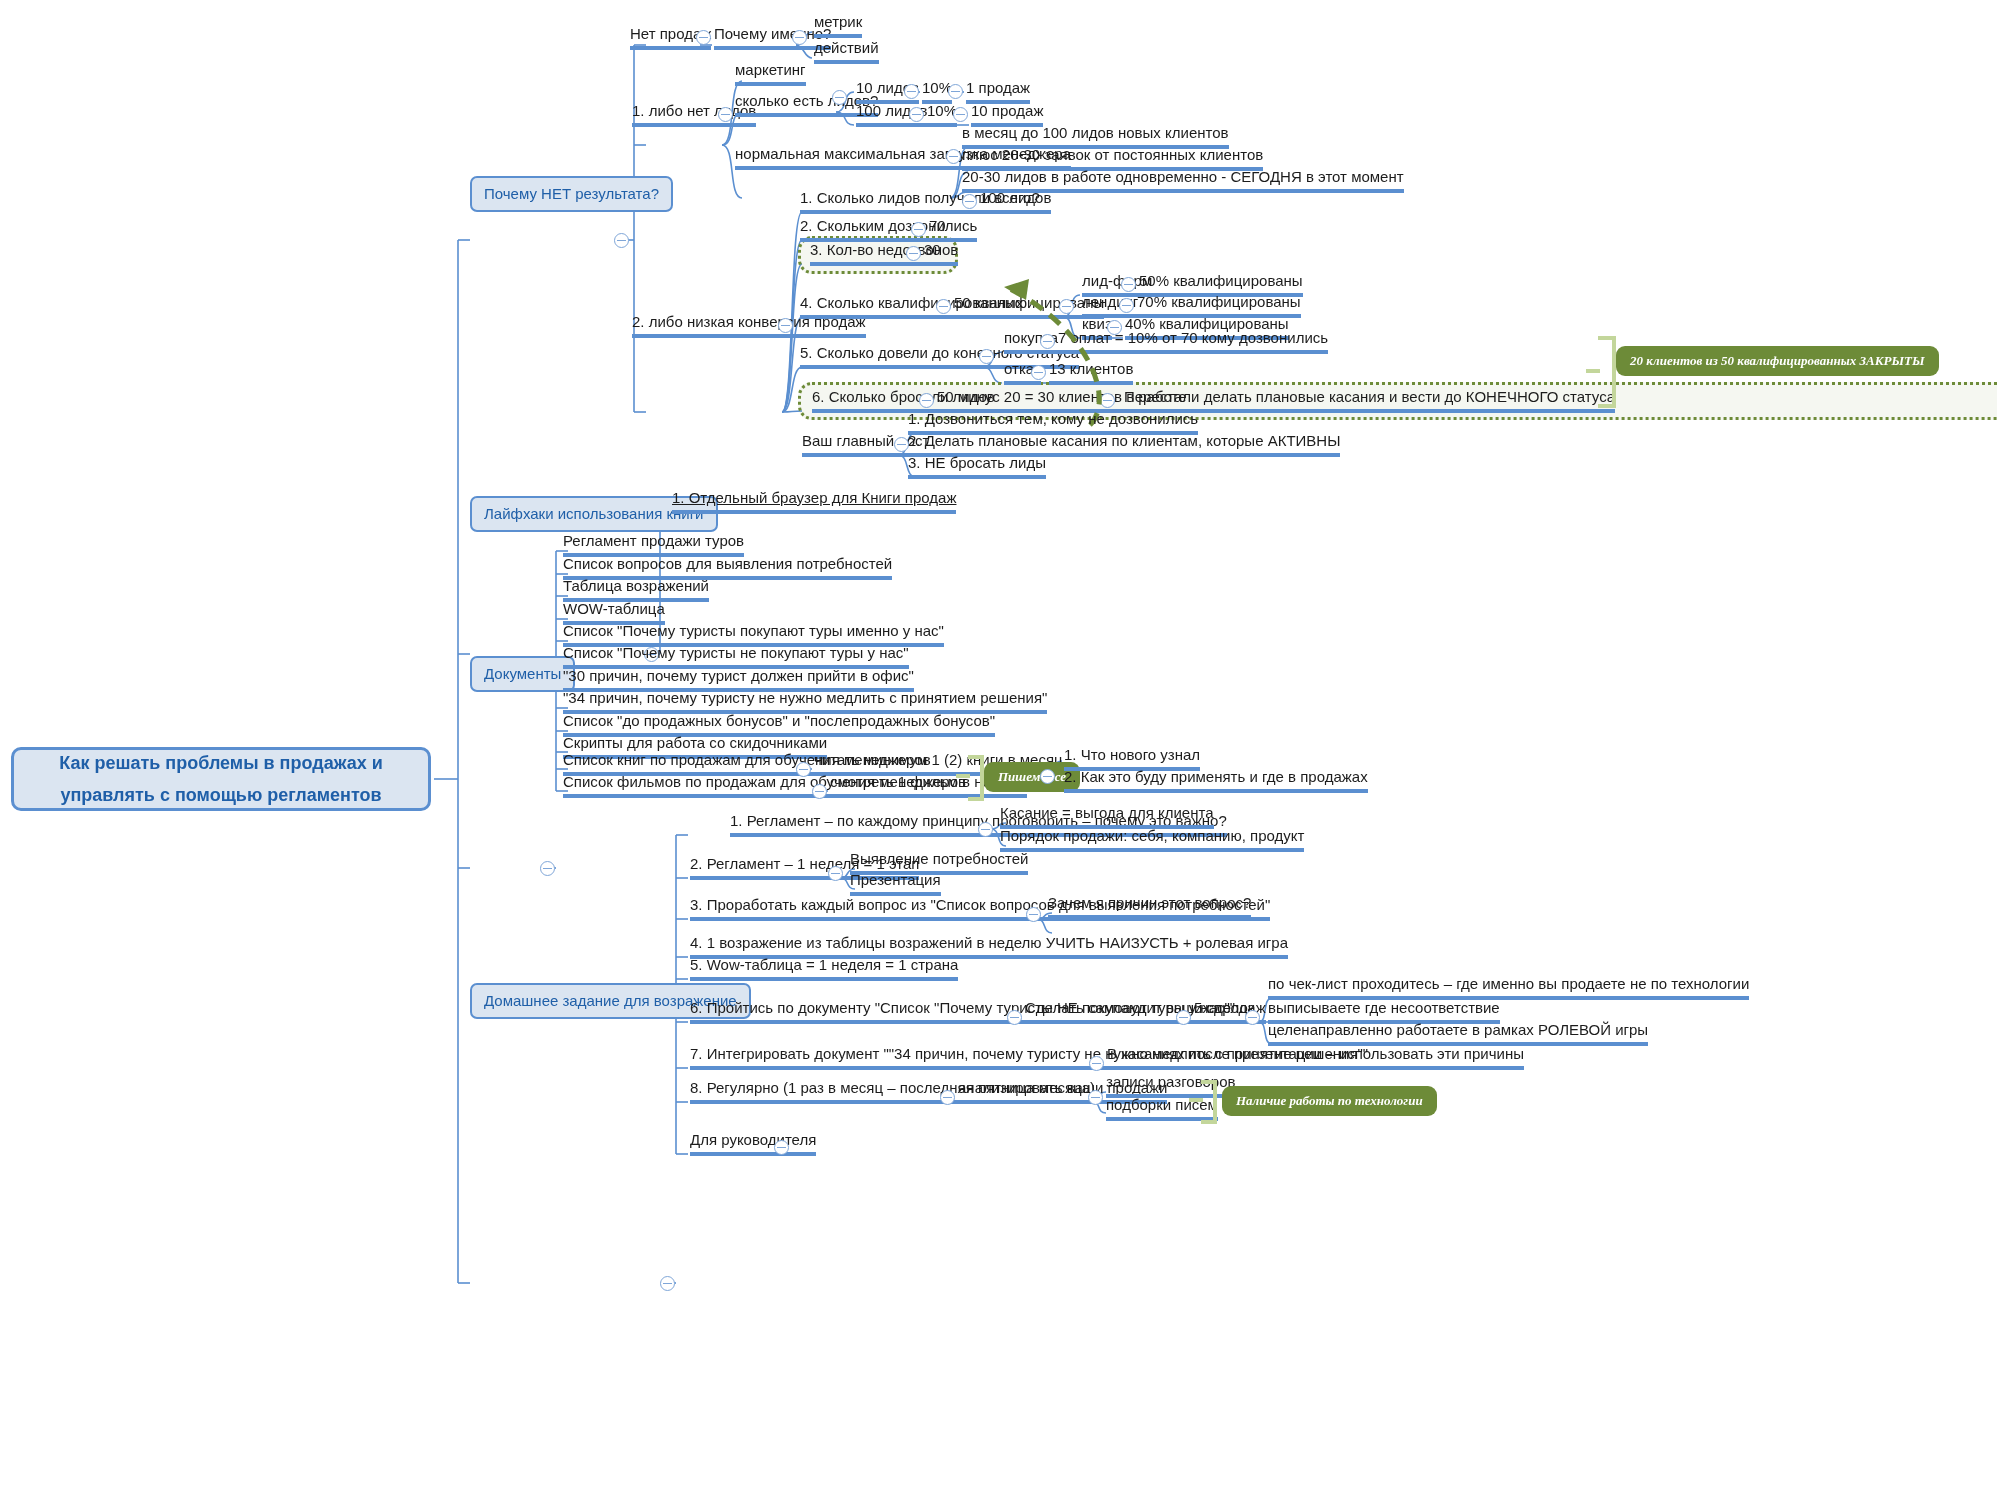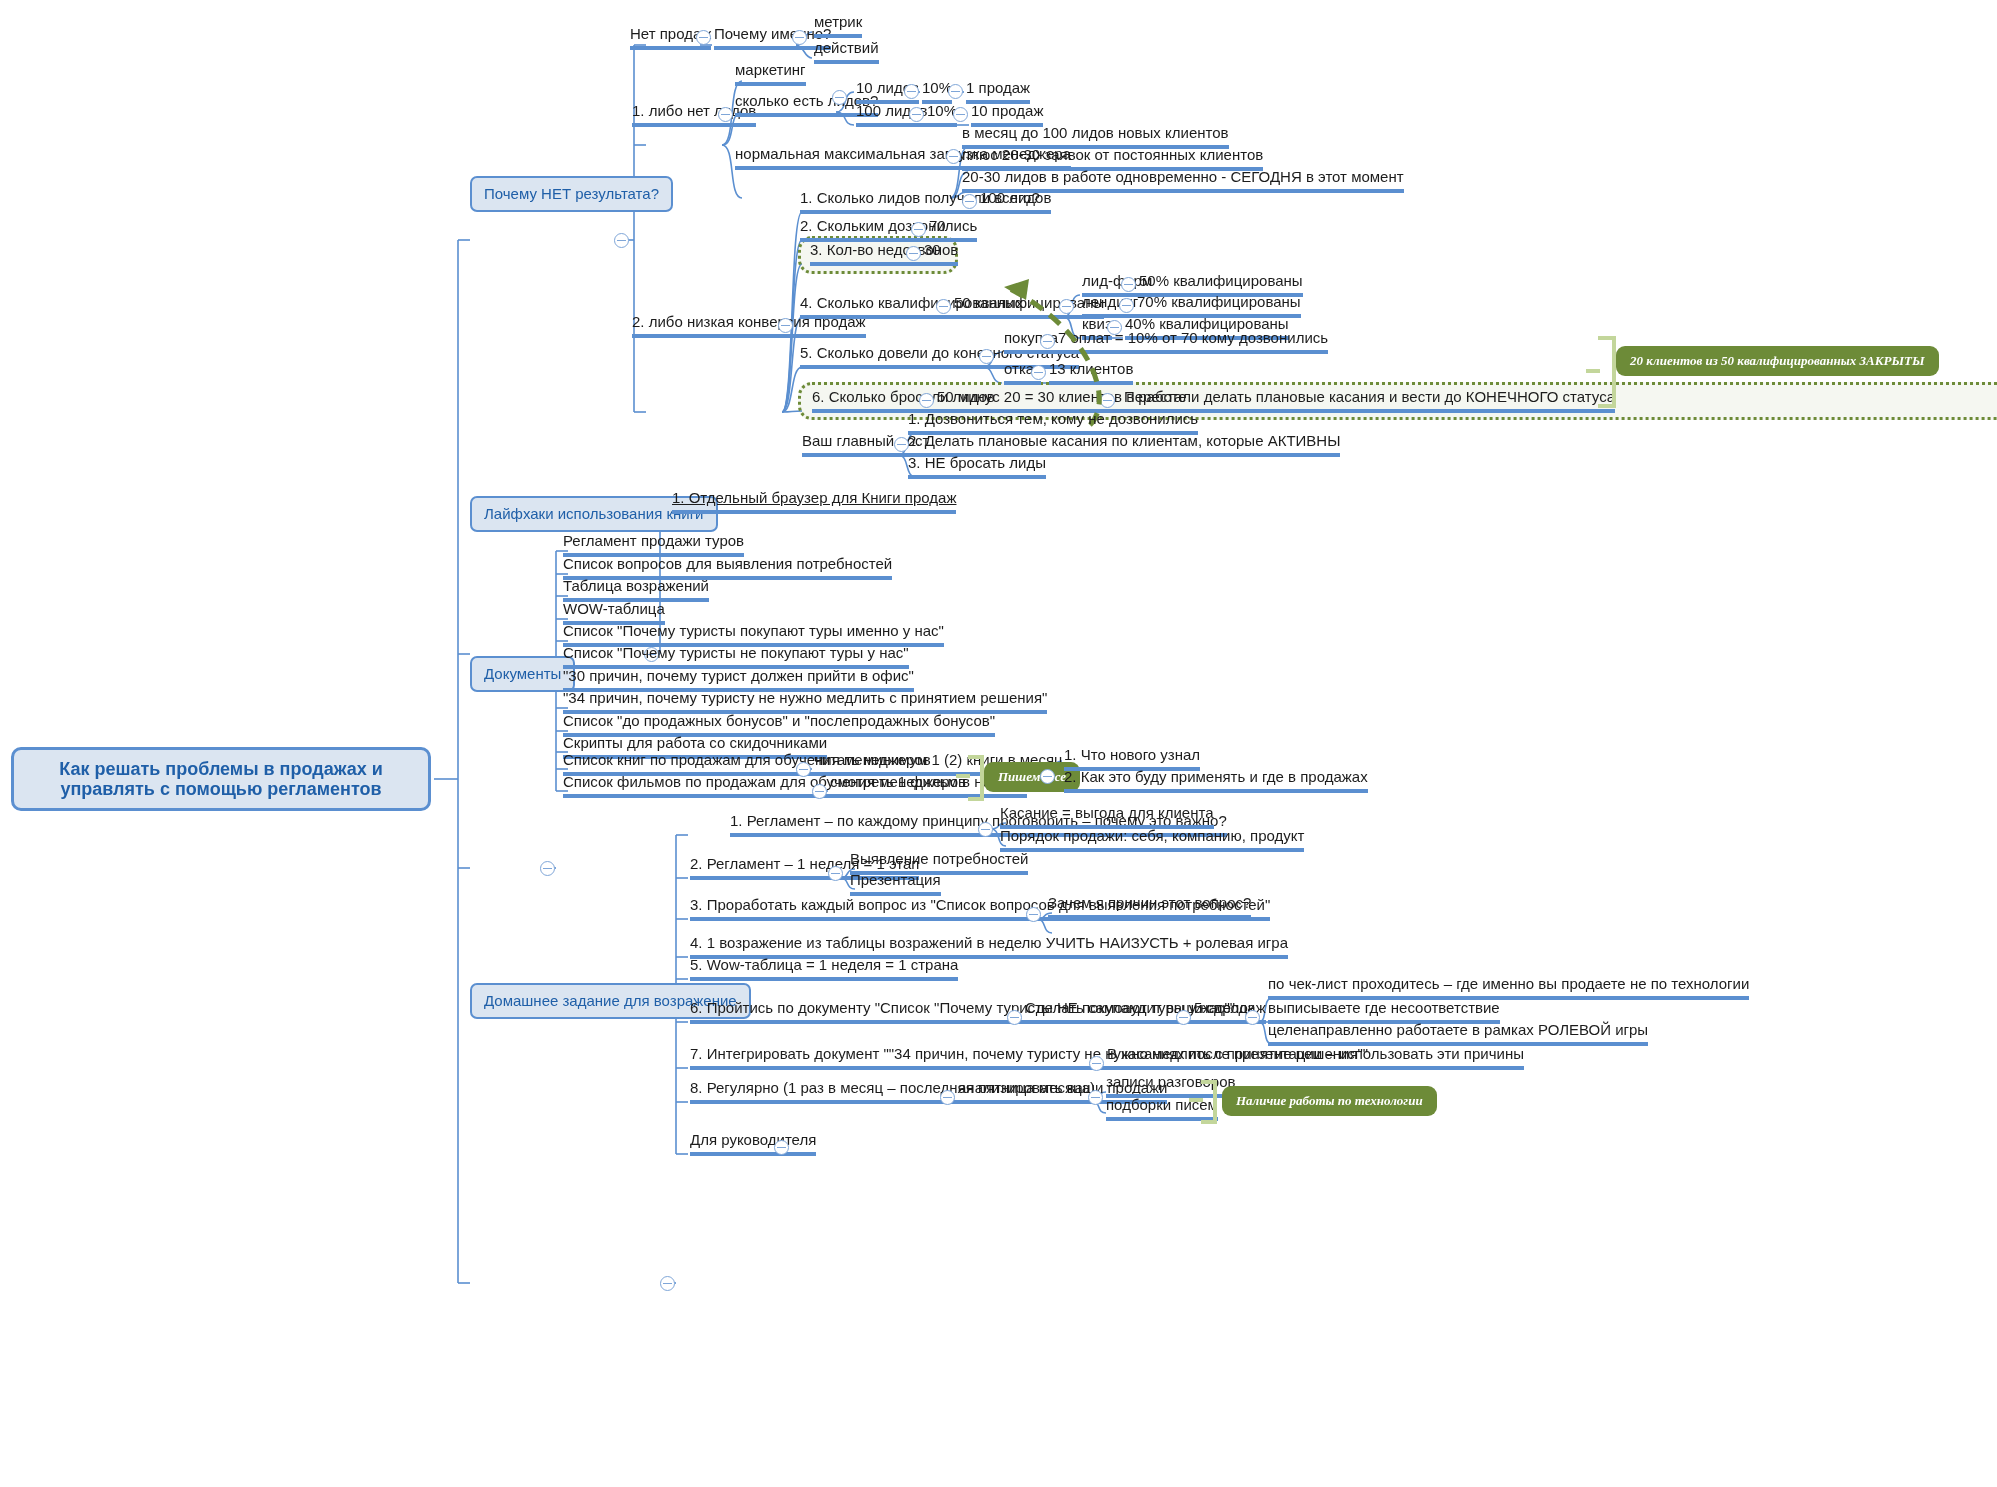--- a/index.html
+++ b/index.html
@@ -36,21 +36,21 @@
   
   #root{
     position:absolute;
     left:11px;top:747px;width:420px;height:64px;
     background:#dbe5f1;
     border:3px solid #5b8fd0;
     border-radius:10px;
     display:flex;align-items:center;justify-content:center;
     text-align:center;
     font-size:18px;font-weight:bold;color:#1f5fa8;
-    line-height:20px;
+    line-height:32px;
     padding:0 14px;box-sizing:border-box;
   }
 
   
   .l1{
     position:absolute;
     background:#dbe5f1;
     border:2px solid #5b8fd0;
     border-radius:7px;
     font-size:15px;

